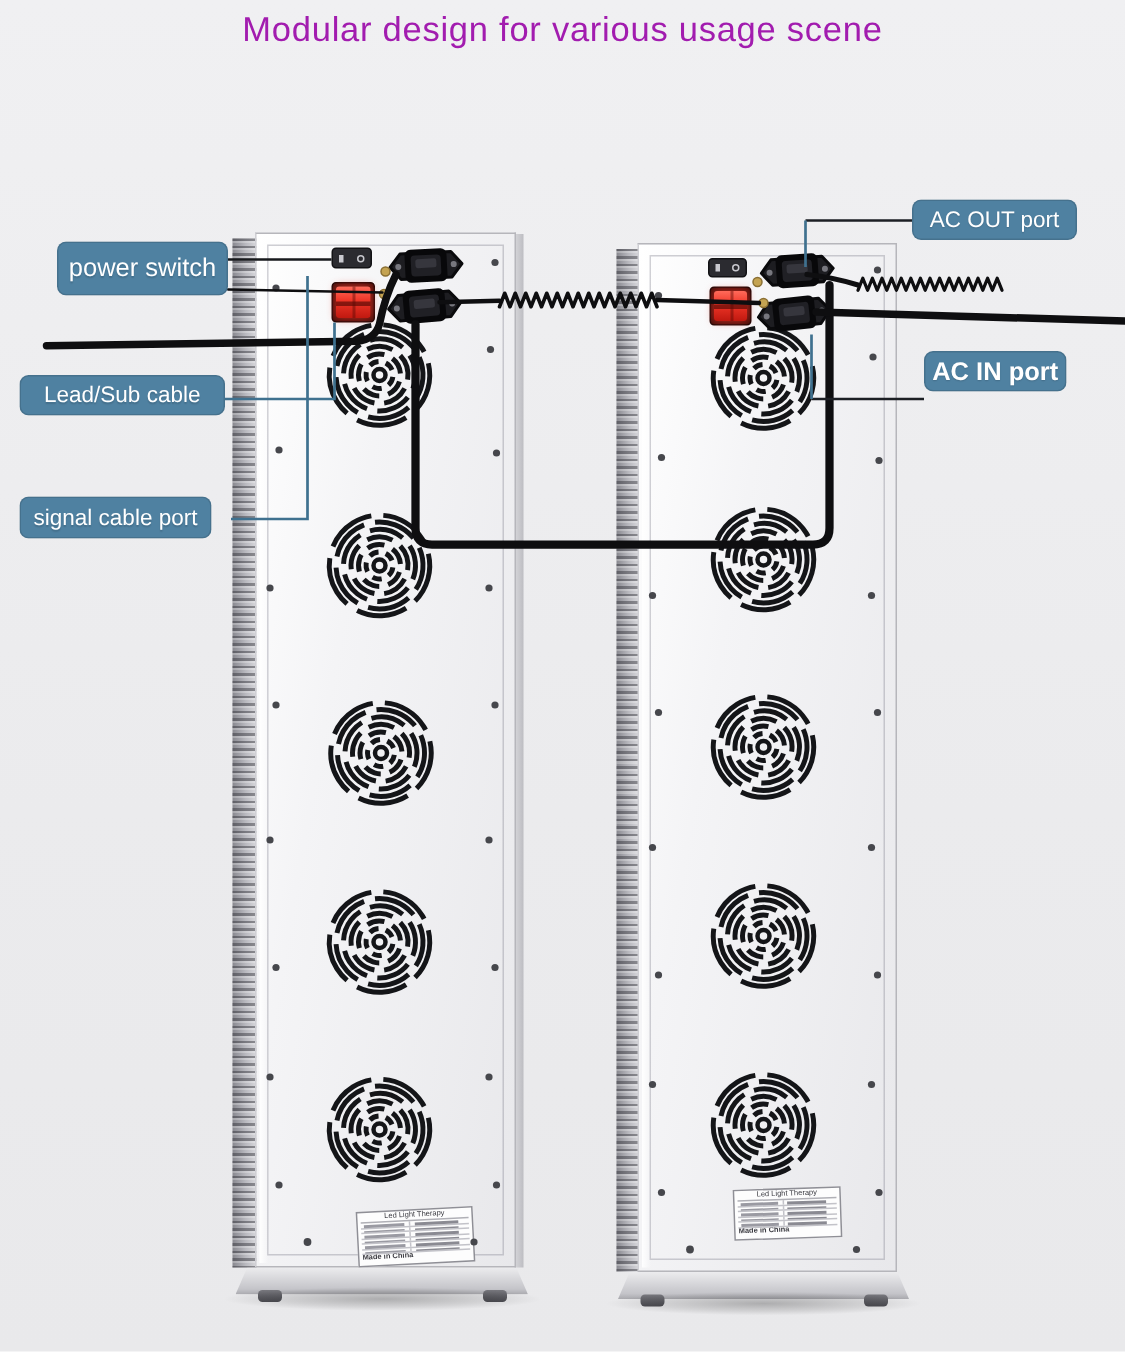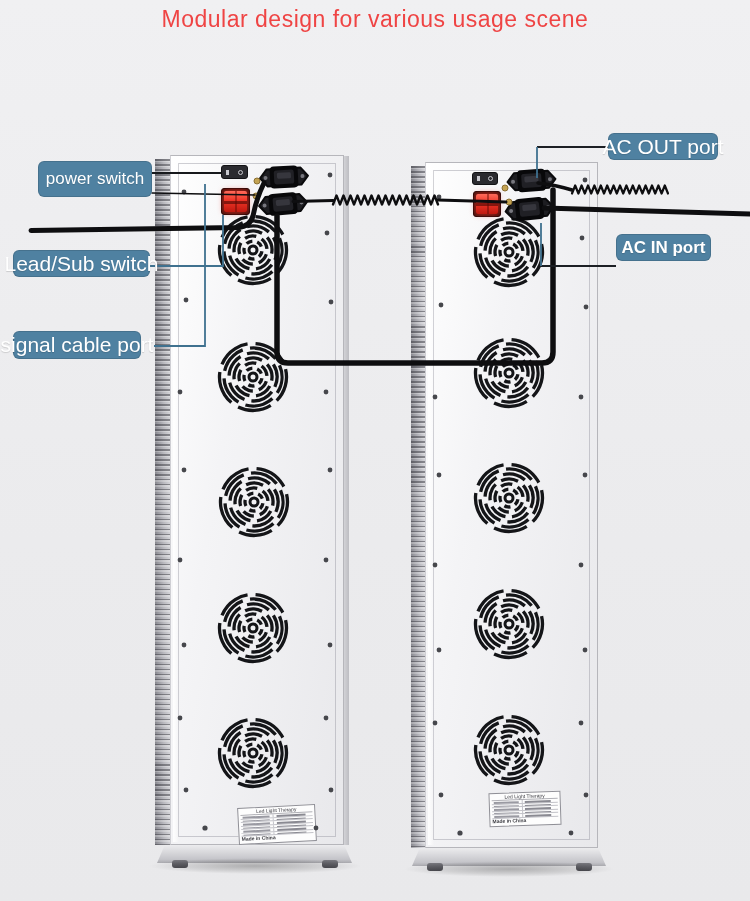--- a/index.html
+++ b/index.html
@@ -14,28 +14,28 @@
   body{
     width:750px;height:901px;overflow:hidden;position:relative;
     background:linear-gradient(180deg,#f0f0f2 0%,#ebebed 60%,#e9e9eb 100%);
     font-family:"Liberation Sans", sans-serif;
   }
   .stage{position:absolute;inset:0;}
 
   
   .hdr{position:absolute;top:0;left:0;width:750px;text-align:center;}
   .hdr h1{margin-top:20px;font-size:47px;font-weight:400;letter-spacing:1px;color:var(--title);}
-  .hdr p{margin-top:6px;font-size:23px;color:#ef4444;letter-spacing:.5px;}
+  .hdr p{margin-top:6px;font-size:23px;color:#a21caf;letter-spacing:.5px;}
 
   
   .callout{
     position:absolute;display:flex;align-items:center;justify-content:center;
     background:var(--accent);color:#fff;border-radius:6px;
     border:1px solid rgba(0,0,0,.12);
-    font-size:21px;white-space:nowrap;
+    font-size:15px;white-space:nowrap;
     text-shadow:0 1px 1px rgba(0,0,0,.15);
   }
   .co-power {left:38px; top:161px;width:114px;height:36px;font-size:17px;}
   .co-lead  {left:13px; top:250px;width:137px;height:27px;}
   .co-signal{left:13px; top:331px;width:128px;height:28px;}
   .co-acout {left:608px;top:133px;width:110px;height:27px;}
   .co-acin  {left:616px;top:234px;width:95px; height:27px;font-size:17px;font-weight:bold;}
 
   
   .strip{position:absolute;
@@ -310,18 +310,18 @@
       <path d="M150,266 L223,266 L223,215" stroke="#3f718f"></path>
       <path d="M154,346 L205,346 L205,184" stroke="#3f718f"></path>
       <path d="M608,147 L537,147" stroke="#1c1f24"></path>
       <path d="M537,147 L537,178" stroke="#3f718f"></path>
       <path d="M616,266 L541,266" stroke="#1c1f24"></path>
       <path d="M541,266 L541,223" stroke="#3f718f"></path>
     </g>
   </svg>
 
   <div class="callout co-power">power switch</div>
-  <div class="callout co-lead">Lead/Sub switch</div>
+  <div class="callout co-lead">Lead/Sub cable</div>
   <div class="callout co-signal">signal cable port</div>
   <div class="callout co-acout">AC OUT port</div>
   <div class="callout co-acin">AC IN port</div>
 
 </div>
 
 </body></html>

